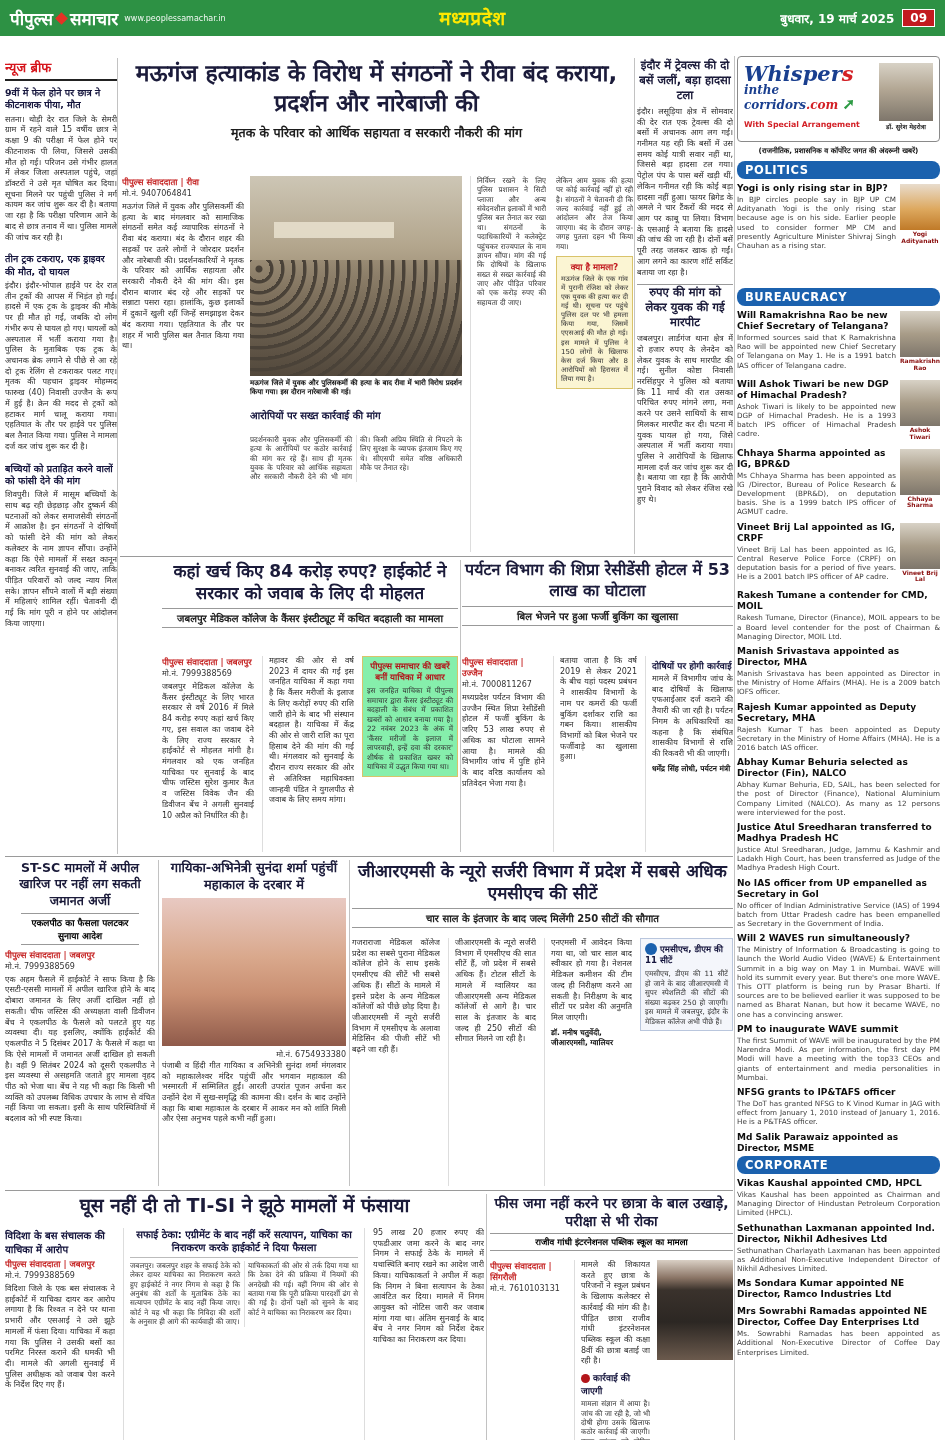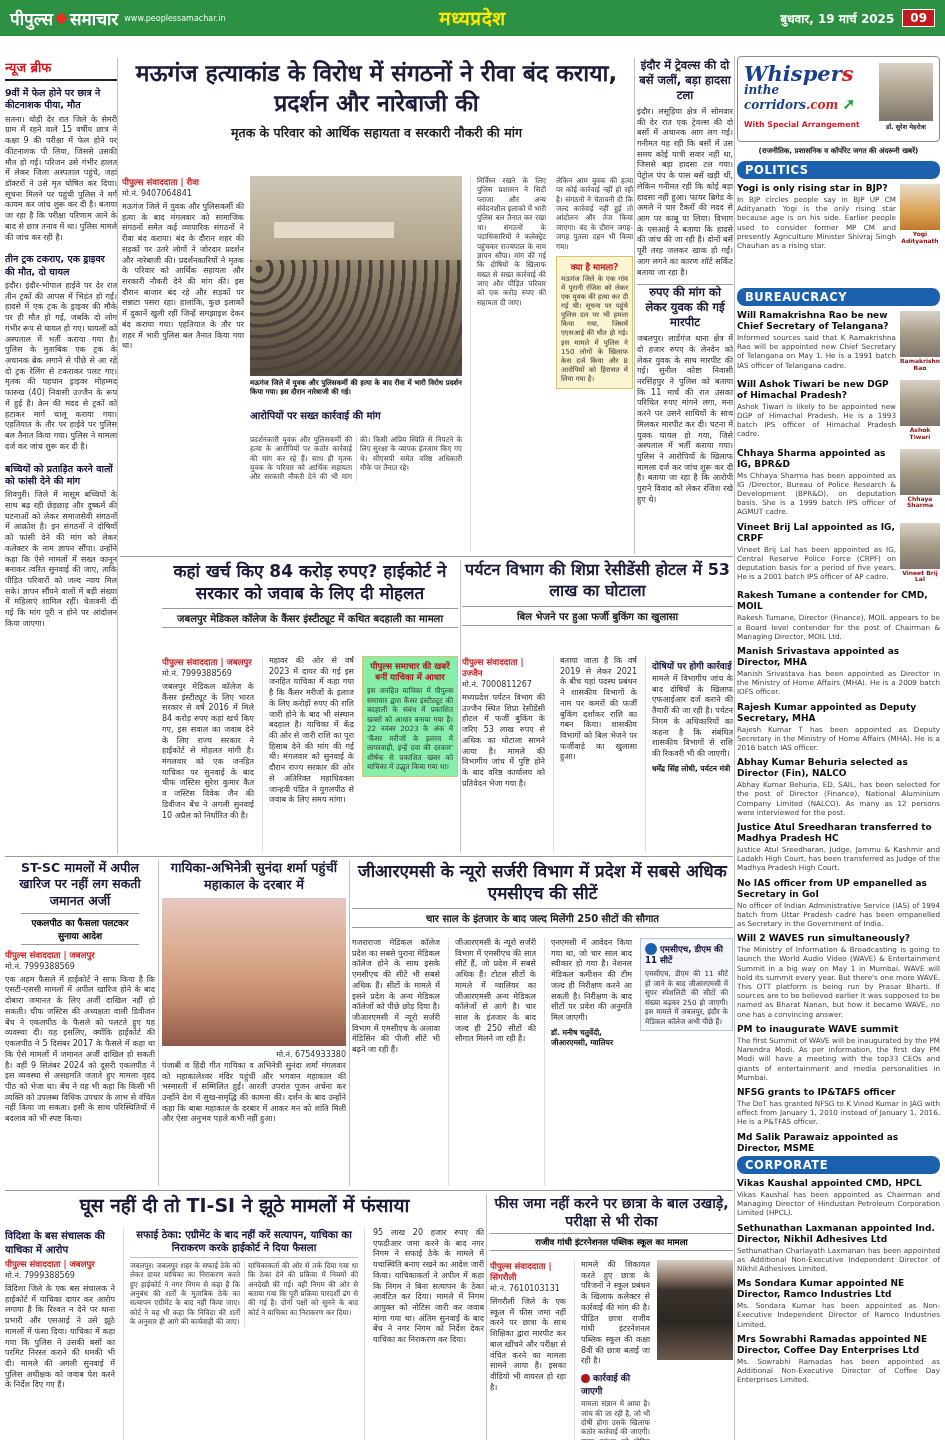--- a/index.html
+++ b/index.html
@@ -295,21 +295,20 @@
     </div>
   </article>
 
   <article class="abs fees">
     <h2 class="h-md" style="font-size:14px">फीस जमा नहीं करने पर छात्रा के बाल उखाड़े, परीक्षा से भी रोका</h2>
     <div class="fees-sub">राजीव गांधी इंटरनेशनल पब्लिक स्कूल का मामला</div>
     <div class="fees-body">
       <div class="fc" style="left:0;width:76px">
         <div class="byline">पीपुल्स संवाददाता | सिंगरौली</div>
         <div class="phone">मो.नं. 7610103131</div>
-        <p class="body-text">सिंगरौली जिले के एक स्कूल में फीस जमा नहीं करने पर छात्रा के साथ शिक्षिका द्वारा मारपीट कर बाल खींचने और परीक्षा से वंचित करने का मामला सामने आया है। इसका वीडियो भी वायरल हो रहा है।</p>
       </div>
       <div class="fc" style="left:84px;width:76px;border-left:1px solid #ddd;padding-left:6px">
         <p class="body-text">मामले की शिकायत करते हुए छात्रा के परिजनों ने स्कूल प्रबंधन के खिलाफ कलेक्टर से कार्रवाई की मांग की है। पीड़ित छात्रा राजीव गांधी इंटरनेशनल पब्लिक स्कूल की कक्षा 8वीं की छात्रा बताई जा रही है।</p>
         <div class="action-head"><span class="alert-dot"></span><span>कार्रवाई की जाएगी</span></div>
         <p class="small-text">मामला संज्ञान में आया है। जांच की जा रही है, जो भी दोषी होगा उसके खिलाफ कठोर कार्रवाई की जाएगी। स्कूल प्रबंधन को नोटिस जारी किया जाएगा।</p>
 
       </div>
       <div class="fees-photo"></div>
     </div>
   </article>
@@ -449,21 +448,20 @@
           <div class="sb-item-body">Vikas Kaushal has been appointed as Chairman and Managing Director of Hindustan Petroleum Corporation Limited (HPCL).</div>
         </div>
 
         <div class="sb-item">
           <div class="sb-item-title">Sethunathan Laxmanan appointed Ind. Director, Nikhil Adhesives Ltd</div>
           <div class="sb-item-body">Sethunathan Charlayath Laxmanan has been appointed as Additional Non-Executive Independent Director of Nikhil Adhesives Limited.</div>
         </div>
 
         <div class="sb-item">
           <div class="sb-item-title">Ms Sondara Kumar appointed NE Director, Ramco Industries Ltd</div>
-          <div class="sb-item-body">Ms. Sondara Kumar has been appointed as Non-Executive Independent Director of Ramco Industries Limited.</div>
         </div>
 
         <div class="sb-item">
           <div class="sb-item-title">Mrs Sowrabhi Ramadas appointed NE Director, Coffee Day Enterprises Ltd</div>
           <div class="sb-item-body">Ms. Sowrabhi Ramadas has been appointed as Additional Non-Executive Director of Coffee Day Enterprises Limited.</div>
         </div>
 
     </div>
   </aside>
 

